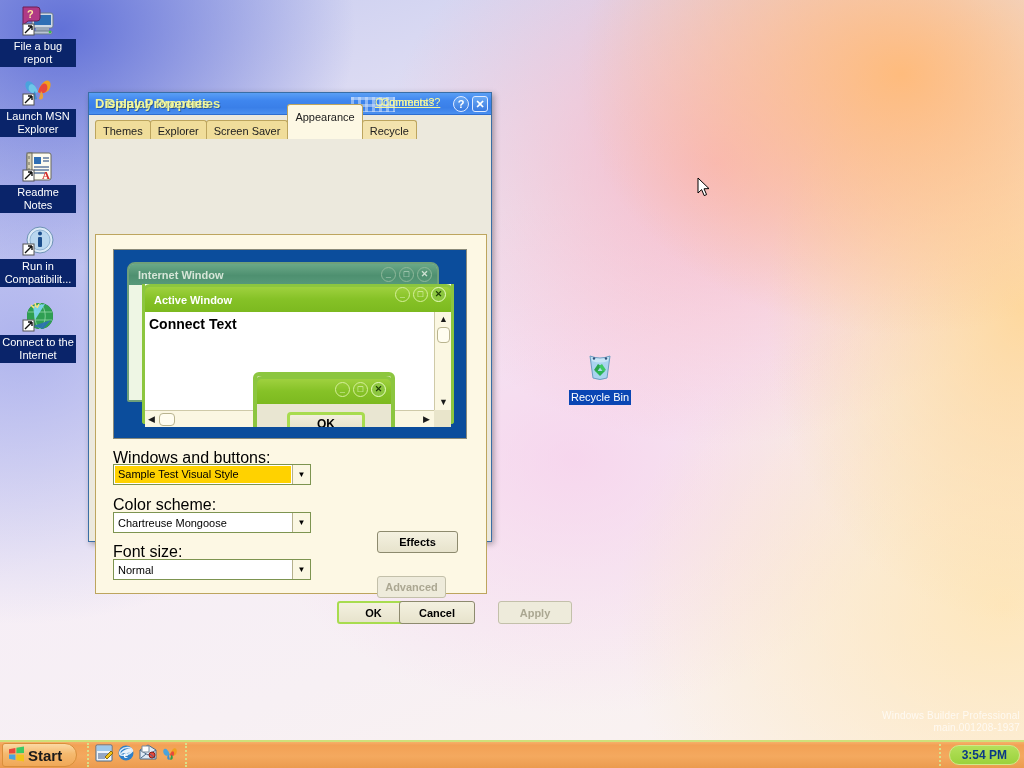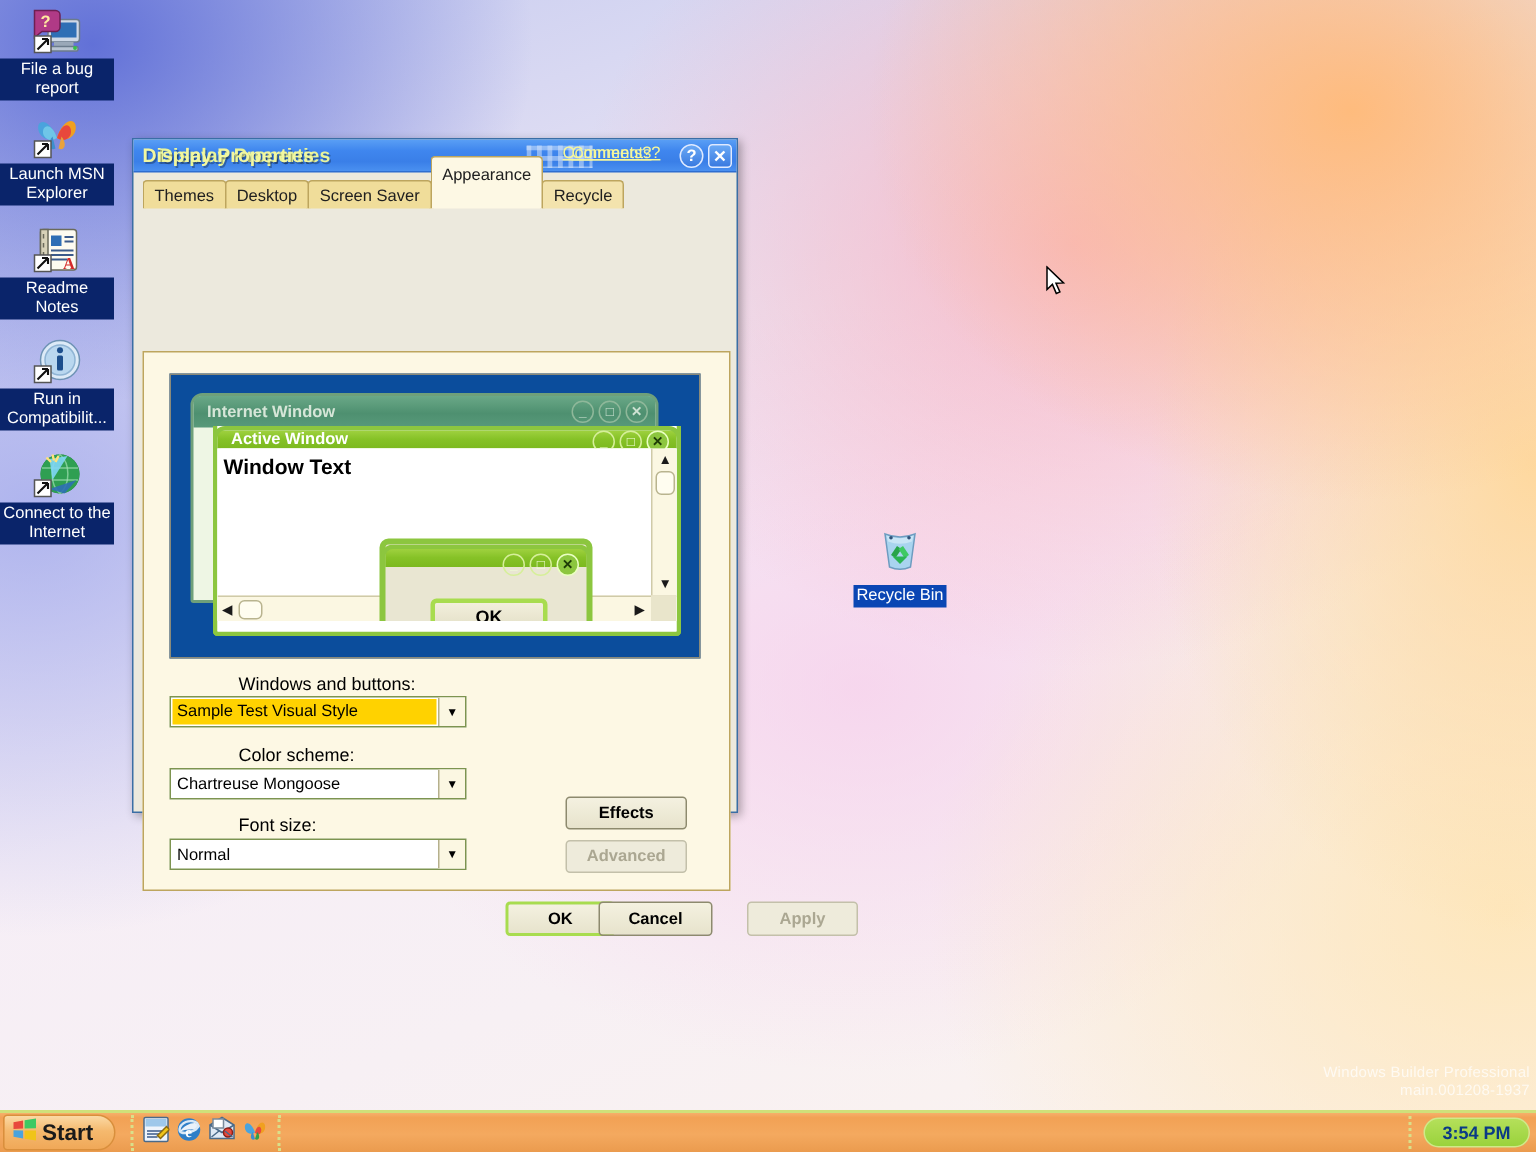--- a/index.html
+++ b/index.html
@@ -196,21 +196,21 @@
   }
   
   #pw-active {
     left: 28px; top: 34px; width: 312px; height: 140px;
     background: #ffffff;
     border: 3px solid #8cc63f;
     border-top: none;
     border-radius: 0 0 3px 3px;
   }
   #pw-active .pbar {
-    height: 15px;
+    height: 28px;
     margin: 0 -3px;
     background: linear-gradient(180deg,#9fd13f 0%,#86c227 48%,#7cb91f 100%);
     border: 3px solid #8cc63f;
     border-bottom: none;
     border-radius: 8px 8px 0 0;
     display: flex; align-items: center;
     padding-left: 9px;
     font-size: 11px; font-weight: bold;
     color: #ffffff;
   }
@@ -293,21 +293,21 @@
     background: linear-gradient(180deg,#f2efdc,#e3dfc6);
     border: 3px solid #a8dc4f;
     border-radius: 4px;
     display: flex; align-items: center; justify-content: center;
     font-size: 12px; font-weight: bold; color: #000;
   }
 
   
   .field-label {
     position: absolute;
-    font-size: 12px; color: #000; margin-left: 46px;
+    font-size: 16px; color: #000;
   }
   .combo {
     position: absolute;
     width: 198px; height: 21px;
     background: #ffffff;
     border: 1px solid #7d9450;
     display: flex; align-items: center;
   }
   .combo .val {
     flex: 1;
@@ -516,21 +516,21 @@
       <div id="comments-stack">
         <span class="comments-copy b">Comments?</span>
         <span class="comments-copy a">Comments?</span>
       </div>
       <div class="tb-btn" id="help-btn">?</div>
       <div class="tb-btn" id="close-btn">✕</div>
     </div>
 
     <div id="tabstrip">
       <div class="tab">Themes</div>
-      <div class="tab">Desktop</div>
+      <div class="tab">Explorer</div>
       <div class="tab">Screen Saver</div>
       <div class="tab active">Appearance</div>
       <div class="tab" id="tab-settings">Recycle</div>
     </div>
 
     <div id="tabpanel">
 
       <div id="preview">
 
         <div class="pwin" id="pw-inactive">
@@ -548,21 +548,21 @@
           <div class="pbar">
             <span>Active Window</span>
             <span class="pbtns">
               <span class="pbtn">_</span>
               <span class="pbtn">□</span>
               <span class="pbtn close">✕</span>
             </span>
           </div>
 
           <div class="pbody">
-            <span id="window-text">Window Text</span>
+            <span id="window-text">Connect Text</span>
 
             <div id="vscroll">
               <span class="sb-arrow" style="left:4px; top:3px;">▲</span>
               <span class="sb-thumb" style="left:2px; top:15px; width:13px; height:16px;"></span>
               <span class="sb-arrow" style="left:4px; bottom:3px;">▼</span>
             </div>
 
             <div id="hscroll">
               <span class="sb-arrow" style="left:3px; top:4px;">◀</span>
               <span class="sb-thumb" style="left:14px; top:2px; width:16px; height:13px;"></span>
@@ -596,21 +596,21 @@
         <span class="arrow">▼</span>
       </div>
 
       <span class="field-label" style="left:17px; top:308px;">Font size:</span>
       <div class="combo" style="left:17px; top:324px;">
         <span class="val">Normal</span>
         <span class="arrow">▼</span>
       </div>
 
       <div class="btn" style="left:281px; top:296px; width:81px; height:22px;">Effects</div>
-      <div class="btn disabled" style="left:281px; top:325px; width:81px; height:22px;text-align:center;">Advanced</div>
+      <div class="btn disabled" style="left:281px; top:341px; width:69px; height:22px;text-align:center;">Advanced</div>
     </div>
 
     <div class="btn focus" id="btn-ok">OK</div>
     <div class="btn" id="btn-cancel">Cancel</div>
     <div class="btn disabled" id="btn-apply">Apply</div>
   </div>
 
   <div id="cursor">
     <svg width="14" height="21" viewBox="0 0 14 21">
       <path d="M1 1 L1 16 L4.6 12.6 L7.2 18.6 L9.6 17.6 L7 11.8 L12 11.6 Z" fill="#ffffff" stroke="#000000" stroke-width="1"></path>

